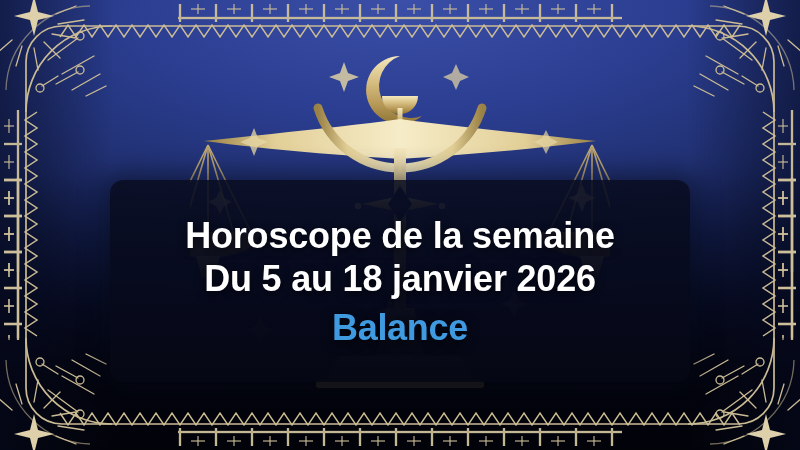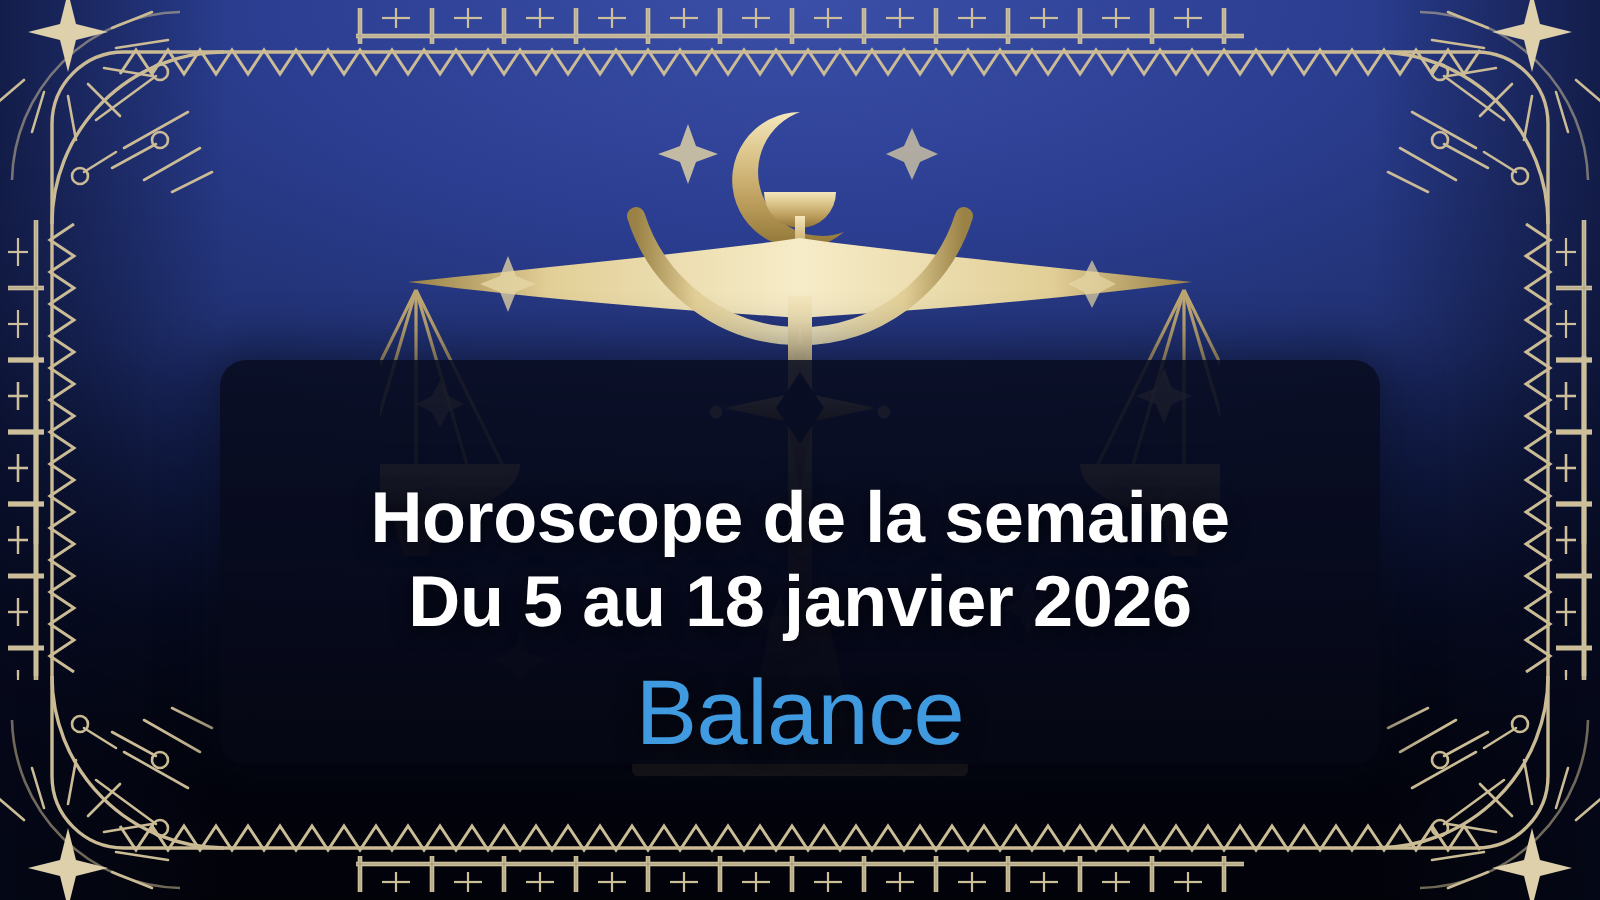--- a/index.html
+++ b/index.html
@@ -50,36 +50,35 @@
     box-shadow:0 0 24px 8px rgba(5,8,22,.45);
   }
 
   .caption{
     position:absolute;
     left:110px;top:180px;
     width:580px;height:202px;
     display:flex;flex-direction:column;
     align-items:center;justify-content:center;
     text-align:center;
-    margin-top:28px;
   }
   .line{
     color:#ffffff;
     font-size:36px;
     font-weight:bold;
     line-height:1.18;
     letter-spacing:-0.2px;
     text-shadow:0 2px 10px rgba(0,0,0,.75);
     white-space:nowrap;
   }
   .sign{
     margin-top:9px;
     color:#3f9ae0;
-    font-size:46px;
-    font-weight:normal;
+    font-size:36px;
+    font-weight:bold;
     line-height:1.05;
     letter-spacing:-0.3px;
     text-shadow:0 2px 12px rgba(0,0,0,.8);
     white-space:nowrap;
   }
 </style>
 </head>
 <body>
 
 <div id="stage">

